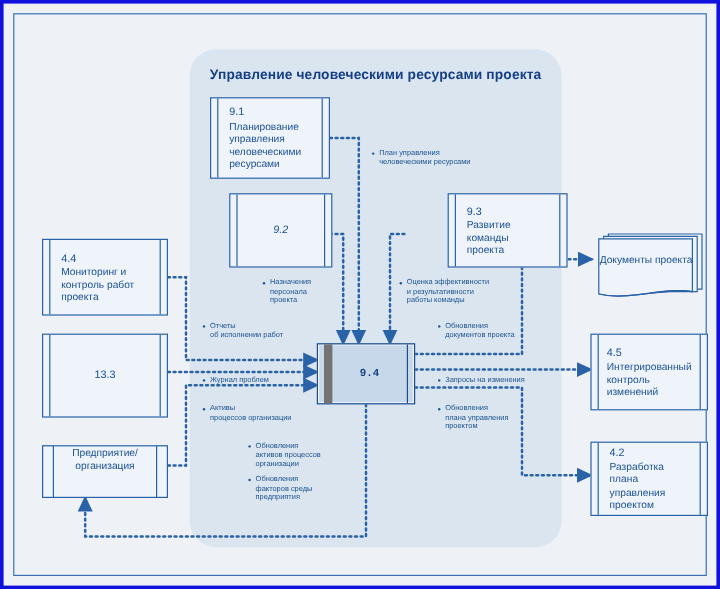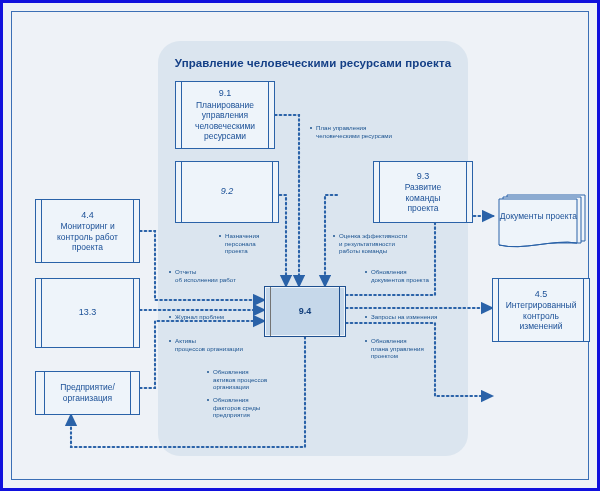--- a/index.html
+++ b/index.html
@@ -33,53 +33,53 @@
   }
   
   .proc{
     position:absolute;
     background:#eef4fa;
     border:1px solid #2a62a8;
     box-sizing:border-box;
     color:#1a4f96;
     font-size:8.5px;
     line-height:10.5px;
-    text-align:center;
+    text-align:left;
     display:flex;align-items:center;justify-content:center;
   }
   .proc .inner{
     position:absolute;left:5px;top:0;right:5px;bottom:0;
     border-left:1px solid #2a62a8;border-right:1px solid #2a62a8;
     box-sizing:border-box;
     display:flex;align-items:center;justify-content:center;
     padding:2px 3px;
   }
   .proc .txt{position:relative;z-index:2;padding:0 6px;}
   .num{display:block;font-size:9px;margin-bottom:1px;}
   
   #proc94{
     background:#c6d8ea;
     border:1px solid #1d4f8f;
     box-shadow:0 0 0 1px #eef4fa inset;
     font-weight:bold;
     color:#123f7c;
   }
-  #proc94 .inner{border-left:1px solid #737373;border-right:1px solid #1d4f8f;}
+  #proc94 .inner{border-left:7px solid #737373;border-right:1px solid #1d4f8f;font-family:Liberation Mono, monospace;}
   
   .docs{
     position:absolute;
     color:#1a4f96;font-size:8.5px;line-height:11px;text-align:center;
   }
   .docs svg{position:absolute;left:0;top:0;}
   .docs .dtxt{position:absolute;left:6px;top:18px;width:78px;text-align:right;}
   
   .entity{
     position:absolute;background:#eef4fa;border:1px solid #2a62a8;
     box-sizing:border-box;color:#1a4f96;font-size:8.5px;line-height:11px;
-    text-align:center;display:flex;align-items:center;justify-content:center;
+    text-align:center;display:flex;align-items:flex-start;justify-content:center;
   }
   .entity .bar-l,.entity .bar-r{
     position:absolute;top:-1px;bottom:-1px;width:10px;
     border:1px solid #2a62a8;background:#eef4fa;box-sizing:border-box;
   }
   .entity .bar-l{left:-1px;}
   .entity .bar-r{right:-1px;}
   .entity .txt{position:relative;z-index:3;padding:0 12px;}
   
   .lbl{
@@ -138,21 +138,21 @@
 
   <div class="proc" id="proc91" style="left:172px;top:78px;width:100px;height:68px;">
     <div class="inner">
       <div class="txt">
         <span class="num">9.1</span>
         <span>Планирование управления человеческими ресурсами</span>
       </div>
     </div>
   </div>
 
-  <div class="proc" id="proc92" style="left:172px;top:158px;width:104px;height:62px;font-style:italic;">
+  <div class="proc" id="proc92" style="left:188px;top:158px;width:86px;height:62px;font-style:italic;">
     <div class="inner">
       <div class="txt">
         <span class="num">9.2</span>
       </div>
     </div>
   </div>
 
   <div class="proc" id="proc93" style="left:334px;top:158px;width:100px;height:62px;margin-left:36px;">
     <div class="inner">
       <div class="txt">
@@ -189,20 +189,28 @@
 
   <div class="proc" id="proc45" style="left:489px;top:275px;width:98px;height:64px;">
     <div class="inner">
       <div class="txt">
         <span class="num">4.5</span>
         <span>Интегрированный контроль изменений</span>
       </div>
     </div>
   </div>
 
+  <div class="proc" id="proc42" style="left:489px;top:365px;width:98px;height:62px;">
+    <div class="inner">
+      <div class="txt">
+        <span class="num">4.2</span>
+        <span>Разработка плана управления проектом</span>
+      </div>
+    </div>
+  </div>
 
   <div class="entity" id="enterprise" style="left:32px;top:368px;width:105px;height:44px;">
     <span class="bar-l"></span>
     <span class="bar-r"></span>
     <span class="txt">Предприятие/ организация</span>
   </div>
 
   <div class="docs" id="documents" style="left:490px;top:190px;width:98px;height:62px;">
     <svg width="98" height="62" viewBox="0 0 98 62" xmlns="http://www.w3.org/2000/svg">
       <path d="M14,2 H92 V48 H14 Z" fill="#eef4fa" stroke="#2a62a8" stroke-width="1"></path>

